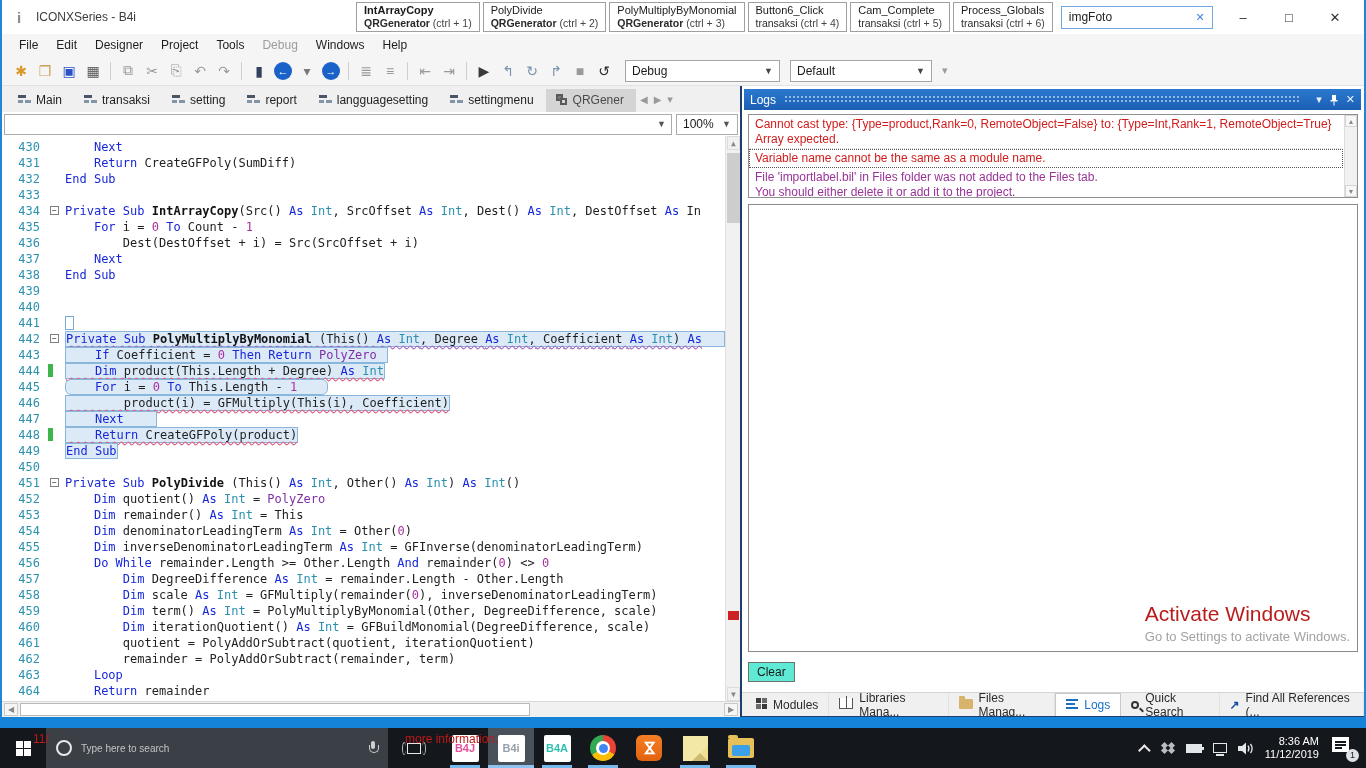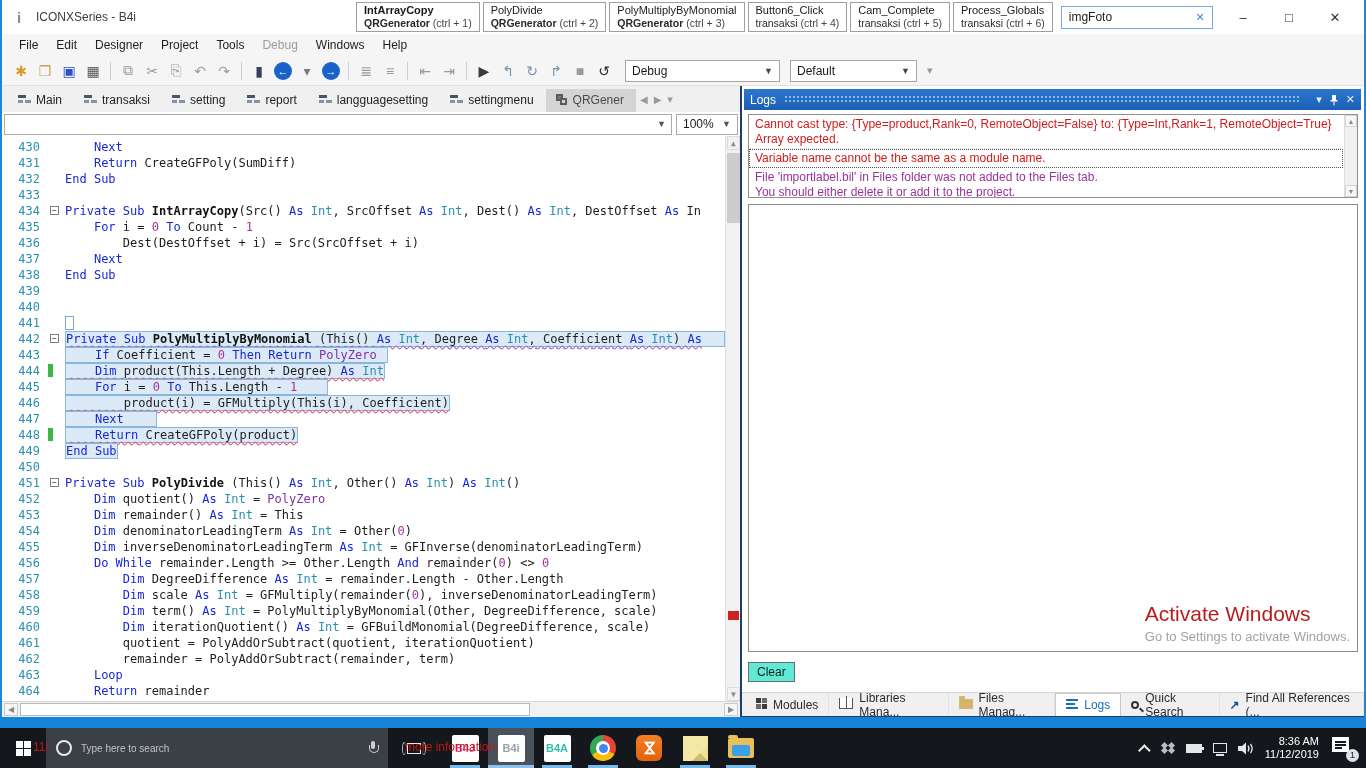--- a/index.html
+++ b/index.html
@@ -159,21 +159,21 @@
   .ic-chrome{width:26px;height:26px;border-radius:50%;background:conic-gradient(#ea4335 0 33%,#fbbc05 33% 66%,#34a853 66% 100%);position:relative;}
   .ic-chrome::before{content:"";position:absolute;left:6px;top:6px;width:14px;height:14px;background:#fff;border-radius:50%;}
   .ic-chrome::after{content:"";position:absolute;left:8.5px;top:8.5px;width:9px;height:9px;background:#4285f4;border-radius:50%;}
   .ic-xampp{width:26px;height:26px;border-radius:6px;background:linear-gradient(#f57f25,#e2620e);color:#fff;display:flex;align-items:center;justify-content:center;font-size:15px;font-weight:bold;}
   .ic-xampp span{display:inline-block;transform:rotate(90deg);}
   .ic-sticky{width:25px;height:25px;background:linear-gradient(135deg,#f4e8a6 0 70%,#efe093 70%);position:relative;}
   .ic-sticky::after{content:"";position:absolute;right:0;bottom:0;width:0;height:0;border-left:8px solid transparent;border-bottom:8px solid #d9c87e;border-right:8px solid #14171c00;border-bottom-color:#cdbb72;}
   .ic-exp{width:26px;height:20px;background:#e8c05a;border-radius:2px;position:relative;}
   .ic-exp::before{content:"";position:absolute;left:0;top:-3px;width:10px;height:3px;background:#e8c05a;border-radius:2px 2px 0 0;}
   .ic-exp::after{content:"";position:absolute;left:4px;top:7px;width:18px;height:11px;background:#3aa0e8;border-radius:2px;}
-  .artifact{position:absolute;color:#c01818;font-size:12px;top:12px;}
+  .artifact{position:absolute;color:#c01818;font-size:12px;top:4px;}
   .tb-tray{margin-left:auto;display:flex;align-items:center;gap:11px;padding-right:10px;height:40px;}
   .tray-chevron{width:9px;height:9px;border-left:2px solid #e8e8e8;border-top:2px solid #e8e8e8;transform:rotate(45deg) translateY(3px);}
   .ic-dropbox{width:13px;height:11px;position:relative;}
   .ic-dropbox i{position:absolute;width:5px;height:5px;background:#b9bdc1;transform:rotate(45deg);}
   .ic-dropbox .d1{left:0;top:0;} .ic-dropbox .d2{left:7px;top:0;}
   .ic-dropbox .d3{left:0;top:5px;} .ic-dropbox .d4{left:7px;top:5px;}
   .ic-batt{width:16px;height:9px;border:1px solid #e4e7ea;background:#e4e7ea;position:relative;}
   .ic-batt::after{content:"";position:absolute;right:-3px;top:2px;width:2px;height:3px;background:#e4e7ea;}
   .ic-net{width:14px;height:10px;border:1px solid #e4e7ea;position:relative;}
   .ic-net::after{content:"";position:absolute;left:2px;bottom:-4px;width:8px;height:2px;background:#e4e7ea;}
@@ -268,21 +268,21 @@
         <span class="tico" style="color: rgb(58, 58, 58);">▶</span>
         <span class="tico" style="color: rgb(124, 147, 173);">↰</span>
         <span class="tico" style="color: rgb(124, 147, 173);">↻</span>
         <span class="tico" style="color: rgb(124, 147, 173);">↱</span>
         <span class="tico" style="color: rgb(154, 154, 154);">■</span>
         <span class="tico" style="color: rgb(42, 42, 42);">↺</span>
         <div class="tcombo" style="width: 155px;">
           <span class="cv">Debug</span>
           <span class="ar">▼</span>
         </div>
-        <div class="tcombo" style="width: 127px; justify-content: flex-end;">
+        <div class="tcombo" style="width: 142px; justify-content: flex-end;">
           <span class="cv">Default</span>
           <span class="ar">▼</span>
         </div>
         <span class="toverflow">▾</span>
       </div>
 
     <div class="mainrow">
       <div class="leftcol">
         <div class="modtabs" id="modtabs">
             <div class="modtab">
@@ -365,21 +365,21 @@
               <div class="cl"><span class="gut">435</span><span class="mk"></span><span class="ct">    <span class="kw">For</span> i = <span class="nm">0</span> <span class="kw">To</span> Count - <span class="nm">1</span></span></div>
               <div class="cl"><span class="gut">436</span><span class="mk"></span><span class="ct">        Dest(DestOffset + i) = Src(SrcOffset + i)</span></div>
               <div class="cl"><span class="gut">437</span><span class="mk"></span><span class="ct">    <span class="kw">Next</span></span></div>
               <div class="cl"><span class="gut">438</span><span class="mk"></span><span class="ct"><span class="kw">End</span> <span class="kw">Sub</span></span></div>
               <div class="cl"><span class="gut">439</span><span class="mk"></span><span class="ct"></span></div>
               <div class="cl"><span class="gut">440</span><span class="mk"></span><span class="ct"></span></div>
               <div class="cl"><span class="gut">441</span><span class="mk"></span><span class="ct"></span><span class="caretbox"></span></div>
               <div class="cl"><span class="gut">442</span><span class="mk"><span class="fold">−</span></span><span class="ct sel selwide wavy-purple"><span class="kw">Private</span> <span class="kw">Sub</span> <span class="sn">PolyMultiplyByMonomial</span> (This() <span class="kw">As</span> <span class="ty">Int</span>, Degree <span class="kw">As</span> <span class="ty">Int</span>, Coefficient <span class="kw">As</span> <span class="ty">Int</span>) <span class="kw">As</span></span></div>
               <div class="cl"><span class="gut">443</span><span class="mk"></span><span class="ct sel" style="padding-right: 10px;">    <span class="kw">If</span> Coefficient = <span class="nm">0</span> <span class="kw">Then</span> <span class="kw">Return</span> <span class="cn">PolyZero</span></span></div>
               <div class="cl"><span class="gut">444</span><span class="mk"><span class="gmark"></span></span><span class="ct sel wavy-pink">    <span class="kw">Dim</span> product(This.Length + Degree) <span class="kw">As</span> <span class="ty">Int</span></span></div>
-              <div class="cl"><span class="gut">445</span><span class="mk"></span><span class="ct sel" style="padding-right: 30px;">    <span class="kw">For</span> i = <span class="nm">0</span> <span class="kw">To</span> This.Length - <span class="nm">1</span></span></div>
+              <div class="cl"><span class="gut">445</span><span class="mk"></span><span class="ct sel" style="padding-right: 30px; border-radius: 6px;">    <span class="kw">For</span> i = <span class="nm">0</span> <span class="kw">To</span> This.Length - <span class="nm">1</span></span></div>
               <div class="cl"><span class="gut">446</span><span class="mk"></span><span class="ct sel wavy-pink">        product(i) = GFMultiply(This(i), Coefficient)</span></div>
               <div class="cl"><span class="gut">447</span><span class="mk"></span><span class="ct sel" style="padding-right: 32px;">    <span class="kw">Next</span></span></div>
               <div class="cl"><span class="gut">448</span><span class="mk"><span class="gmark"></span></span><span class="ct sel wavy-pink">    <span class="kw">Return</span> CreateGFPoly(product)</span></div>
               <div class="cl"><span class="gut">449</span><span class="mk"></span><span class="ct sel"><span class="kw">End</span> <span class="kw">Sub</span></span></div>
               <div class="cl"><span class="gut">450</span><span class="mk"></span><span class="ct"></span></div>
               <div class="cl"><span class="gut">451</span><span class="mk"><span class="fold">−</span></span><span class="ct"><span class="kw">Private</span> <span class="kw">Sub</span> <span class="sn">PolyDivide</span> (This() <span class="kw">As</span> <span class="ty">Int</span>, Other() <span class="kw">As</span> <span class="ty">Int</span>) <span class="kw">As</span> <span class="ty">Int</span>()</span></div>
               <div class="cl"><span class="gut">452</span><span class="mk"></span><span class="ct">    <span class="kw">Dim</span> quotient() <span class="kw">As</span> <span class="ty">Int</span> = <span class="cn">PolyZero</span></span></div>
               <div class="cl"><span class="gut">453</span><span class="mk"></span><span class="ct">    <span class="kw">Dim</span> remainder() <span class="kw">As</span> <span class="ty">Int</span> = This</span></div>
               <div class="cl"><span class="gut">454</span><span class="mk"></span><span class="ct">    <span class="kw">Dim</span> denominatorLeadingTerm <span class="kw">As</span> <span class="ty">Int</span> = Other(<span class="nm">0</span>)</span></div>
               <div class="cl"><span class="gut">455</span><span class="mk"></span><span class="ct">    <span class="kw">Dim</span> inverseDenominatorLeadingTerm <span class="kw">As</span> <span class="ty">Int</span> = GFInverse(denominatorLeadingTerm)</span></div>

